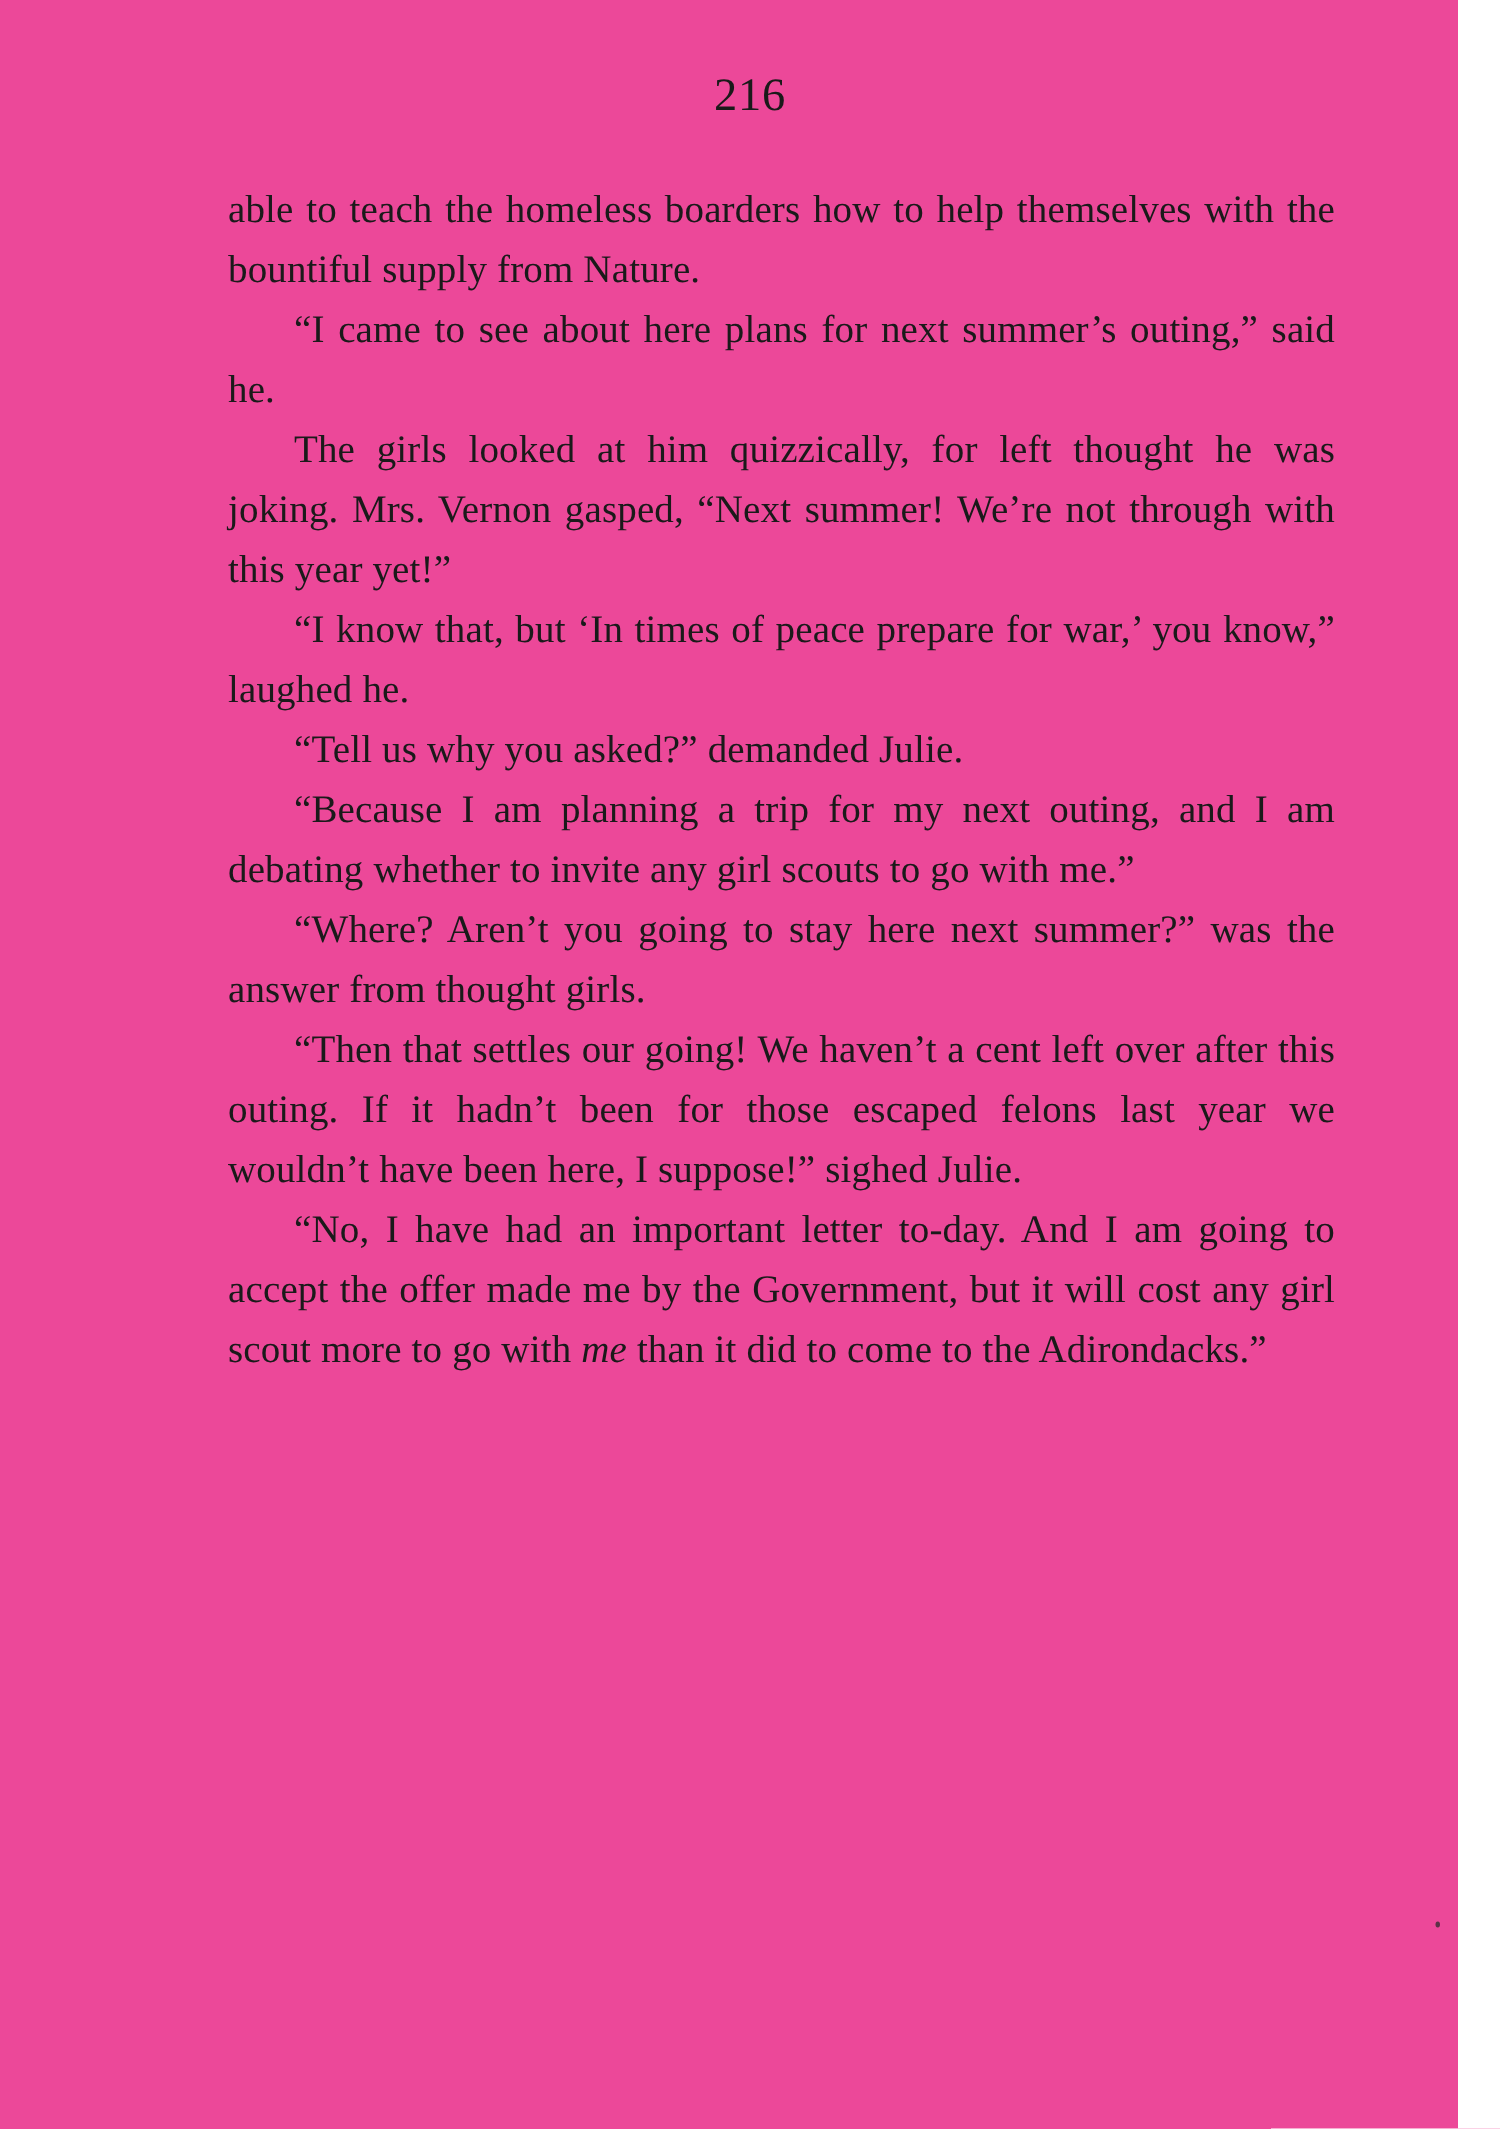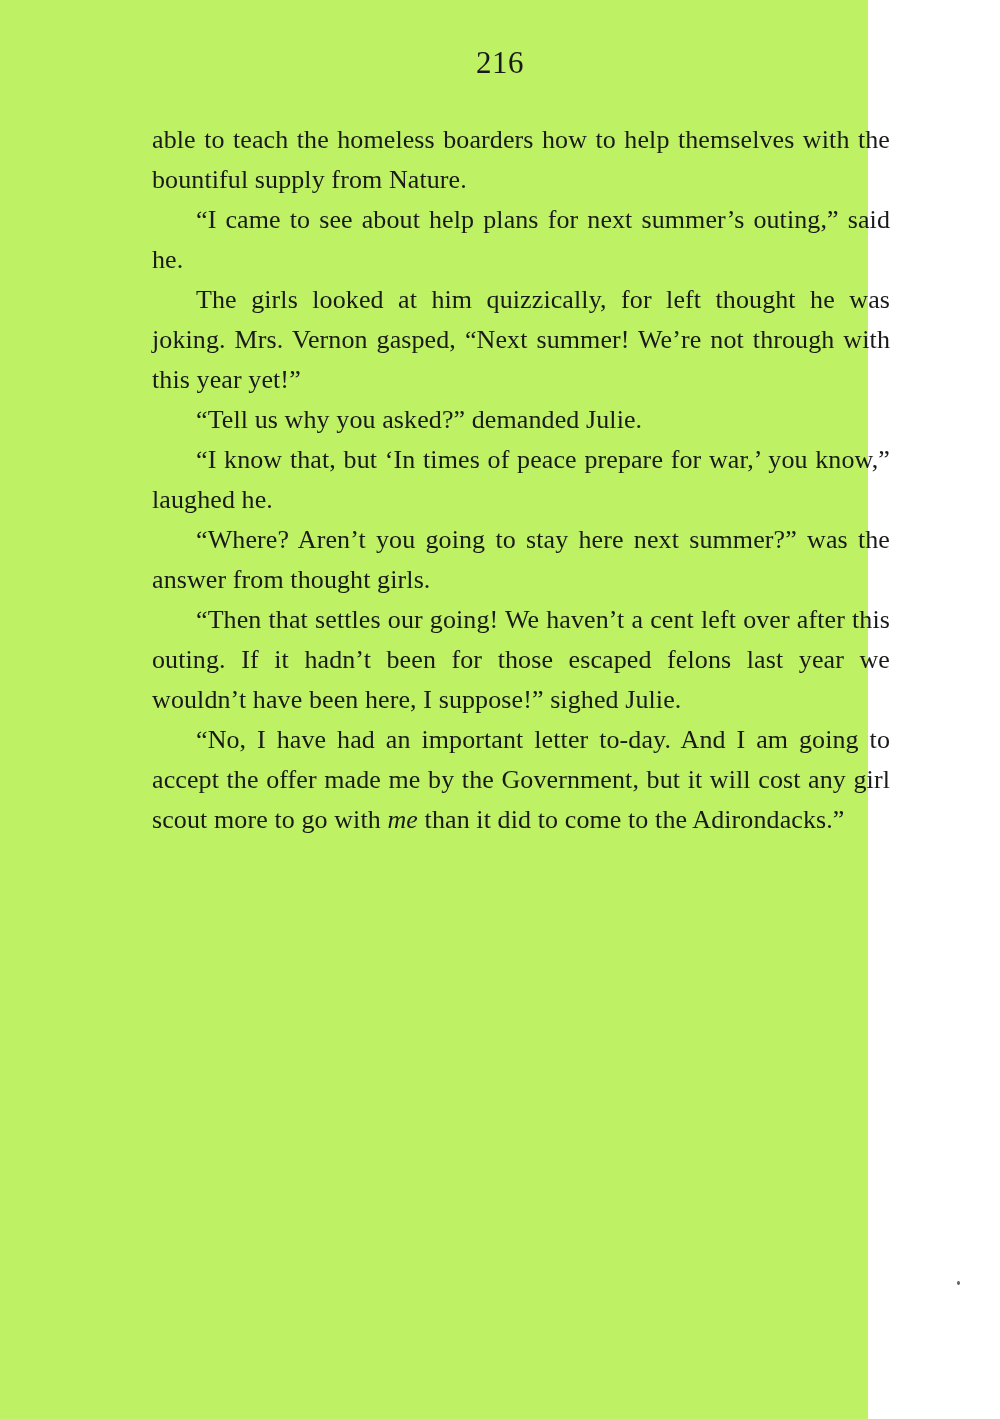--- a/index.html
+++ b/index.html
@@ -12,23 +12,23 @@
     height: 1419px;
     position: relative;
     font-family: "Liberation Serif", "DejaVu Serif", serif;
     color: #1a1a1a;
     overflow: hidden;
   }
   .page {
     position: absolute;
     left: 0;
     top: 0;
-    width: 868px;
+    width: 972px;
     height: 1419px;
-    background: #bef264;
+    background: #ec4899;
   }
   .header {
     position: absolute;
     left: 150px;
     top: 45px;
     width: 700px;
     height: 48px;
     display: flex;
     align-items: baseline;
     justify-content: center;
@@ -83,24 +83,25 @@
 <body>
 
 <div class="page">
 
   <div class="header">
     <span class="page-number">216</span>
   </div>
 
   <div class="body-text">
     <p class="para no-indent">able to teach the homeless boarders how to help themselves with the bountiful supply from Nature.</p>
-    <p class="para">“I came to see about help plans for next summer’s outing,” said he.</p>
+    <p class="para">“I came to see about here plans for next summer’s outing,” said he.</p>
     <p class="para">The girls looked at him quizzically, for left thought he was joking.  Mrs. Vernon gasped, “Next summer!  We’re not through with this year yet!”</p>
+    <p class="para">“I know that, but ‘In times of peace prepare for war,’ you know,” laughed he.</p>
     <p class="para">“Tell us why you asked?” demanded Julie.</p>
-    <p class="para">“I know that, but ‘In times of peace prepare for war,’ you know,” laughed he.</p>
+    <p class="para">“Because I am planning a trip for my next outing, and I am debating whether to invite any girl scouts to go with me.”</p>
     <p class="para">“Where?  Aren’t you going to stay here next summer?” was the answer from thought girls.</p>
     <p class="para">“Then that settles our going!  We haven’t a cent left over after this outing.  If it hadn’t been for those escaped felons last year we wouldn’t have been here, I suppose!” sighed Julie.</p>
     <p class="para" id="para-italic">
       <span>“No, I have had an important letter to-day. And I am going to accept the offer made me by the Government, but it will cost any girl scout more to go with </span><i>me</i><span> than it did to come to the Adirondacks.”</span>
     </p>
   </div>
 
   <div class="speck"></div>
 </div>
 

